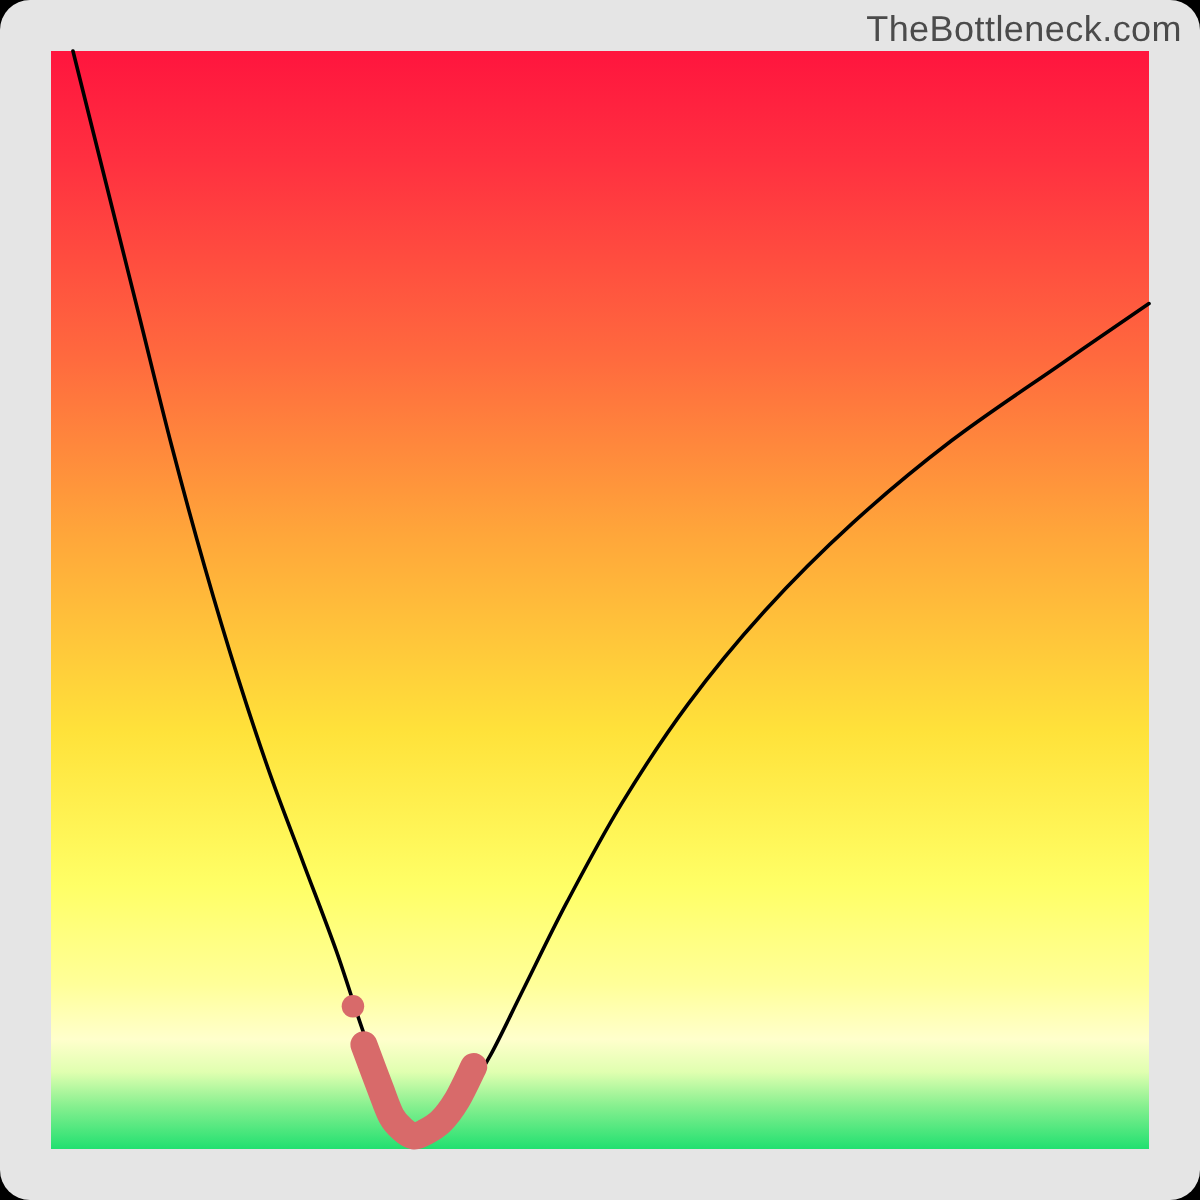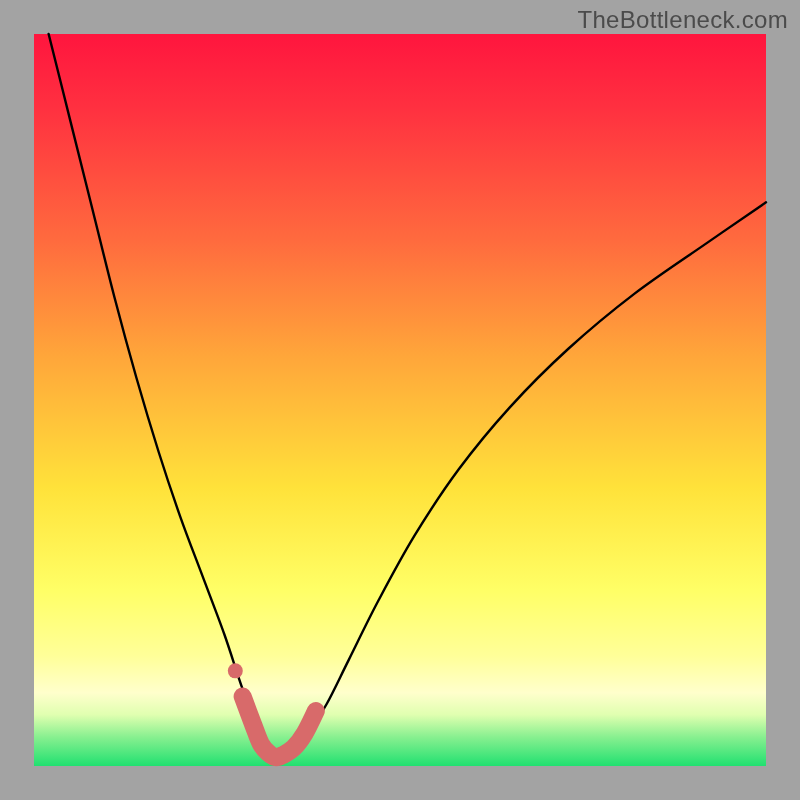--- a/index.html
+++ b/index.html
@@ -10,21 +10,22 @@
     background: #000;
     overflow: hidden;
     font-family: Arial, Helvetica, sans-serif;
   }
   .frame {
     position: absolute;
     left: 0;
     top: 0;
     width: 800px;
     height: 800px;
-    background: #a3a3a3;
+    background: #e5e5e5;
+    border-radius: 20px;
   }
   .plot {
     position: absolute;
     left: 34px;
     top: 34px;
     width: 732px;
     height: 732px;
     
     background: linear-gradient(
       to bottom,

